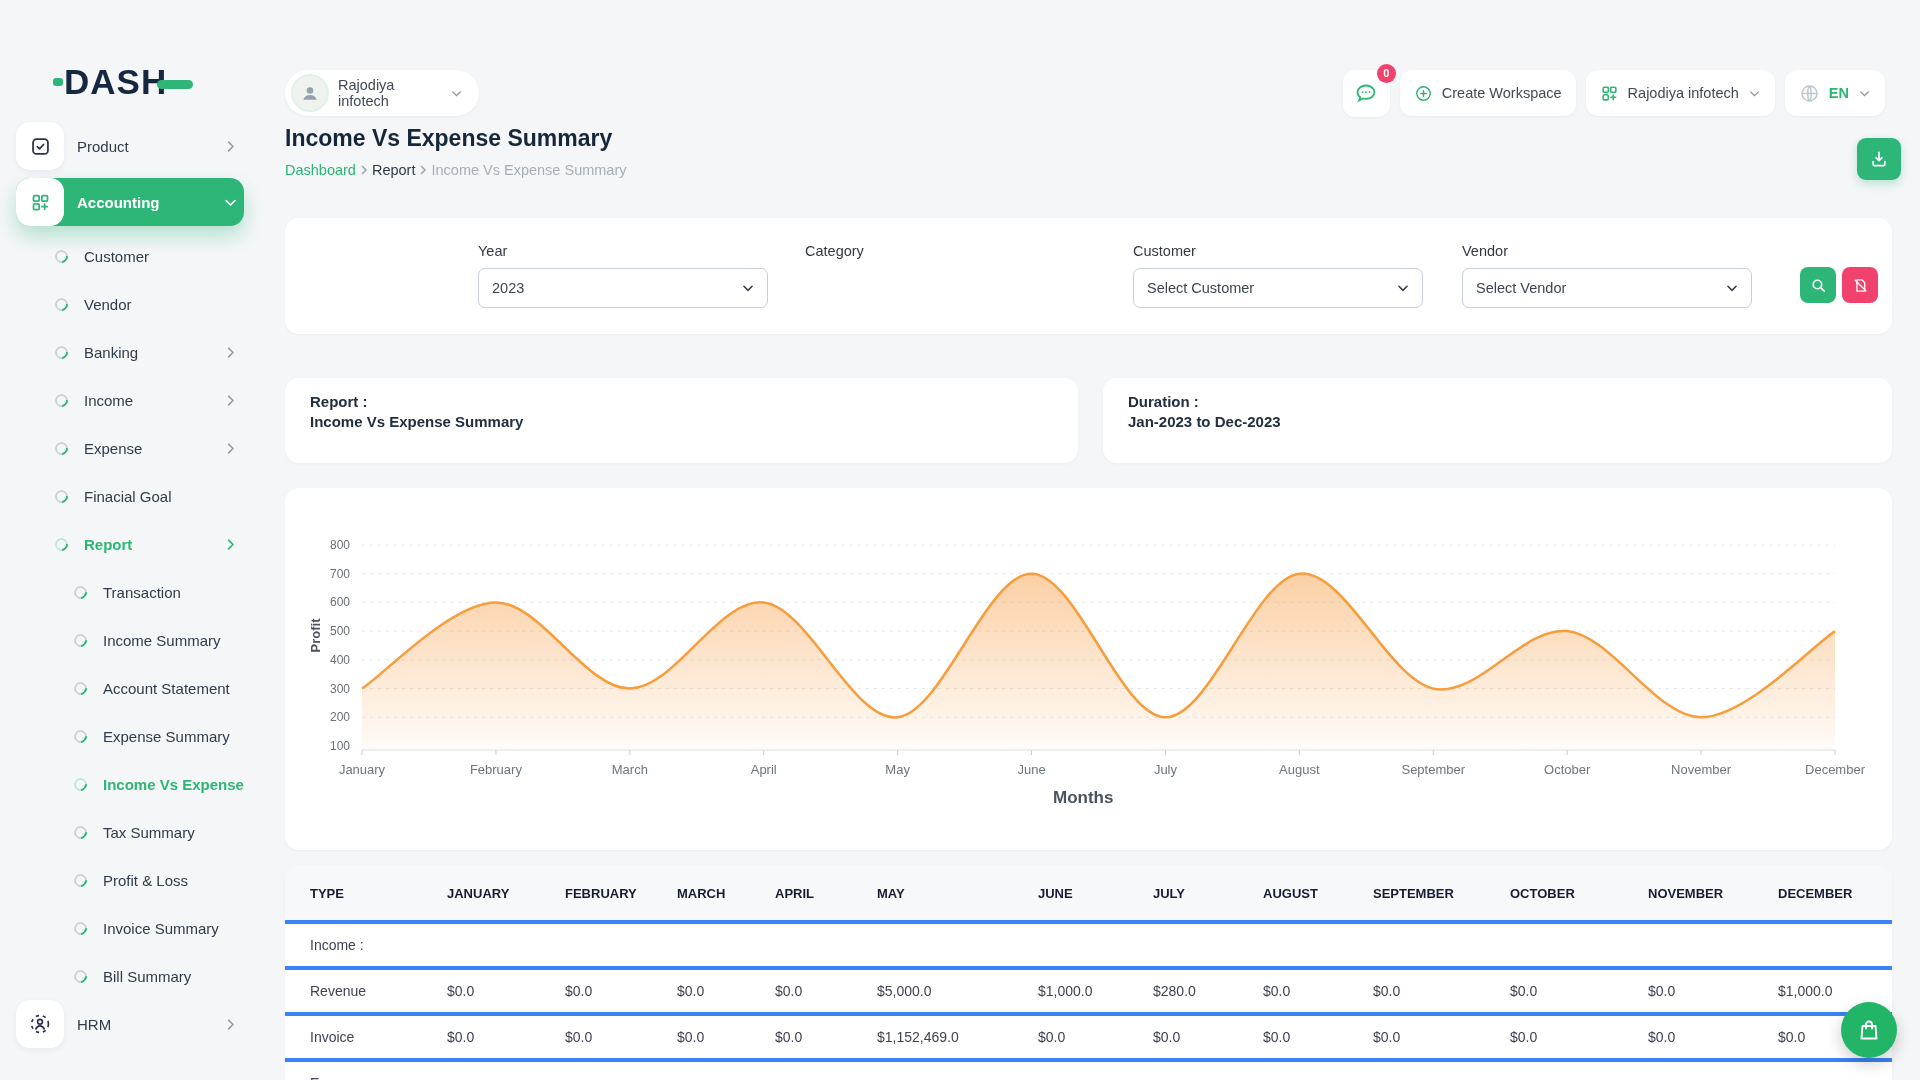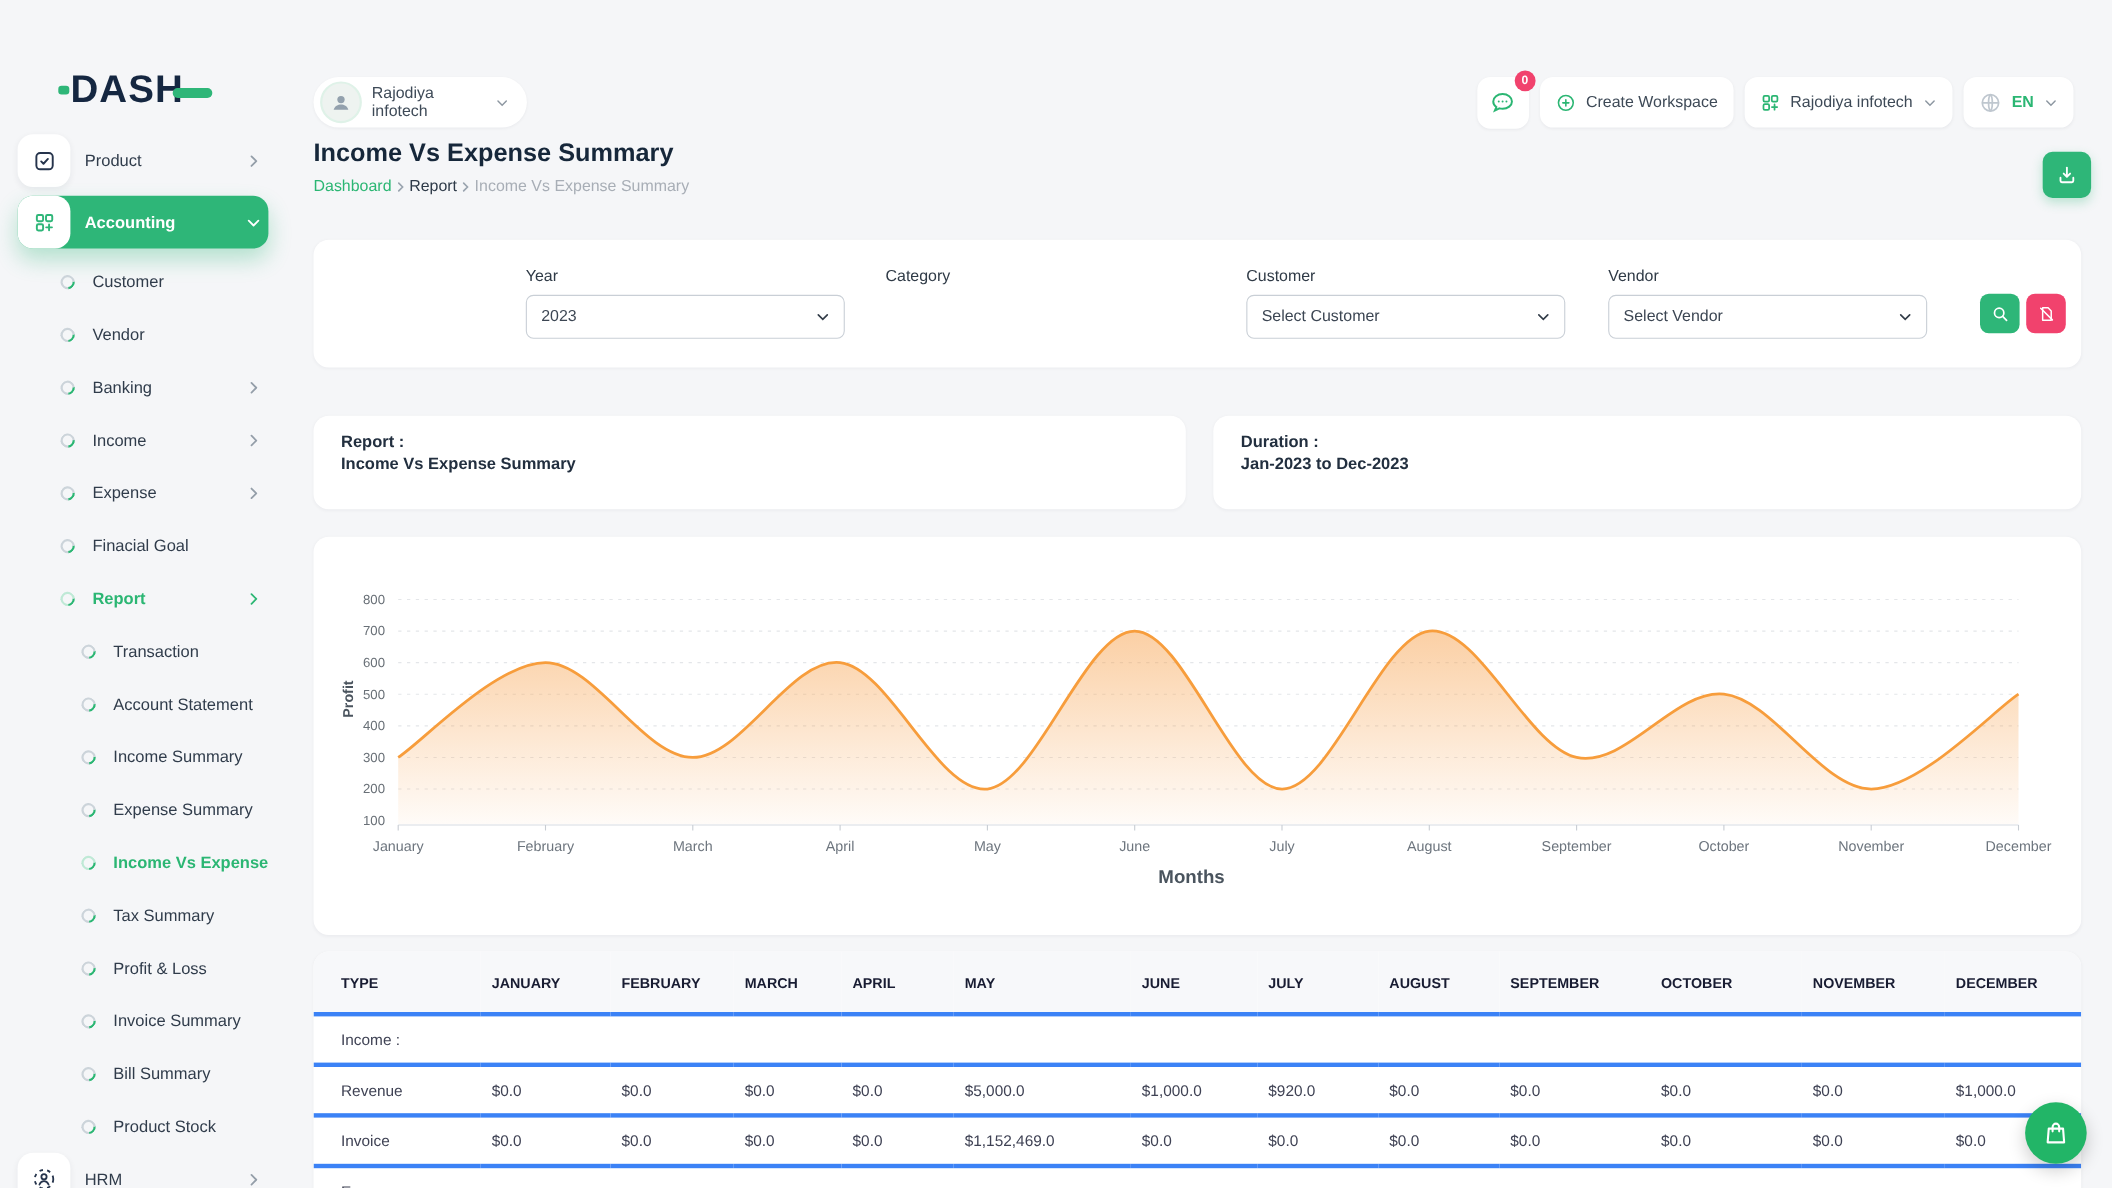--- a/index.html
+++ b/index.html
@@ -177,28 +177,28 @@
             <path d="M9 5l7 7-7 7"></path>
           </svg>
         </span>
       </div>
       <div class="side-item bullet indent">
         <span class="bullet-dot"></span>
         <span class="label">Transaction</span>
       </div>
       <div class="side-item bullet indent">
         <span class="bullet-dot"></span>
+        <span class="label">Income Summary</span>
+      </div>
+      <div class="side-item bullet indent">
+        <span class="bullet-dot"></span>
         <span class="label">Account Statement</span>
       </div>
       <div class="side-item bullet indent">
         <span class="bullet-dot"></span>
-        <span class="label">Income Summary</span>
-      </div>
-      <div class="side-item bullet indent">
-        <span class="bullet-dot"></span>
         <span class="label">Expense Summary</span>
       </div>
       <div class="side-item bullet indent highlight">
         <span class="bullet-dot"></span>
         <span class="label">Income Vs Expense</span>
       </div>
       <div class="side-item bullet indent">
         <span class="bullet-dot"></span>
         <span class="label">Tax Summary</span>
       </div>
@@ -206,24 +206,20 @@
         <span class="bullet-dot"></span>
         <span class="label">Profit &amp; Loss</span>
       </div>
       <div class="side-item bullet indent">
         <span class="bullet-dot"></span>
         <span class="label">Invoice Summary</span>
       </div>
       <div class="side-item bullet indent">
         <span class="bullet-dot"></span>
         <span class="label">Bill Summary</span>
-      </div>
-      <div class="side-item bullet indent">
-        <span class="bullet-dot"></span>
-        <span class="label">Product Stock</span>
       </div>
       <div class="side-item">
         <span class="icon-box">
           <svg width="22" height="22" viewBox="0 0 24 24" fill="none" stroke="currentColor" stroke-width="1.8">
             <circle cx="12" cy="12" r="9.2" stroke-dasharray="3.5 4.2"></circle>
             <circle cx="12" cy="9.5" r="2.6"></circle>
             <path d="M7.5 17.3c.9-2.3 2.6-3.3 4.5-3.3s3.6 1 4.5 3.3" stroke-linecap="round"></path>
           </svg>
         </span>
         <span class="label">HRM</span>
@@ -481,21 +477,21 @@
           <td class="section-label" colspan="13">Income :</td>
         </tr>
         <tr>
           <td>Revenue</td>
           <td>$0.0</td>
           <td>$0.0</td>
           <td>$0.0</td>
           <td>$0.0</td>
           <td>$5,000.0</td>
           <td>$1,000.0</td>
-          <td>$920.0</td>
+          <td>$280.0</td>
           <td>$0.0</td>
           <td>$0.0</td>
           <td>$0.0</td>
           <td>$0.0</td>
           <td>$1,000.0</td>
         </tr>
         <tr>
           <td>Invoice</td>
           <td>$0.0</td>
           <td>$0.0</td>

